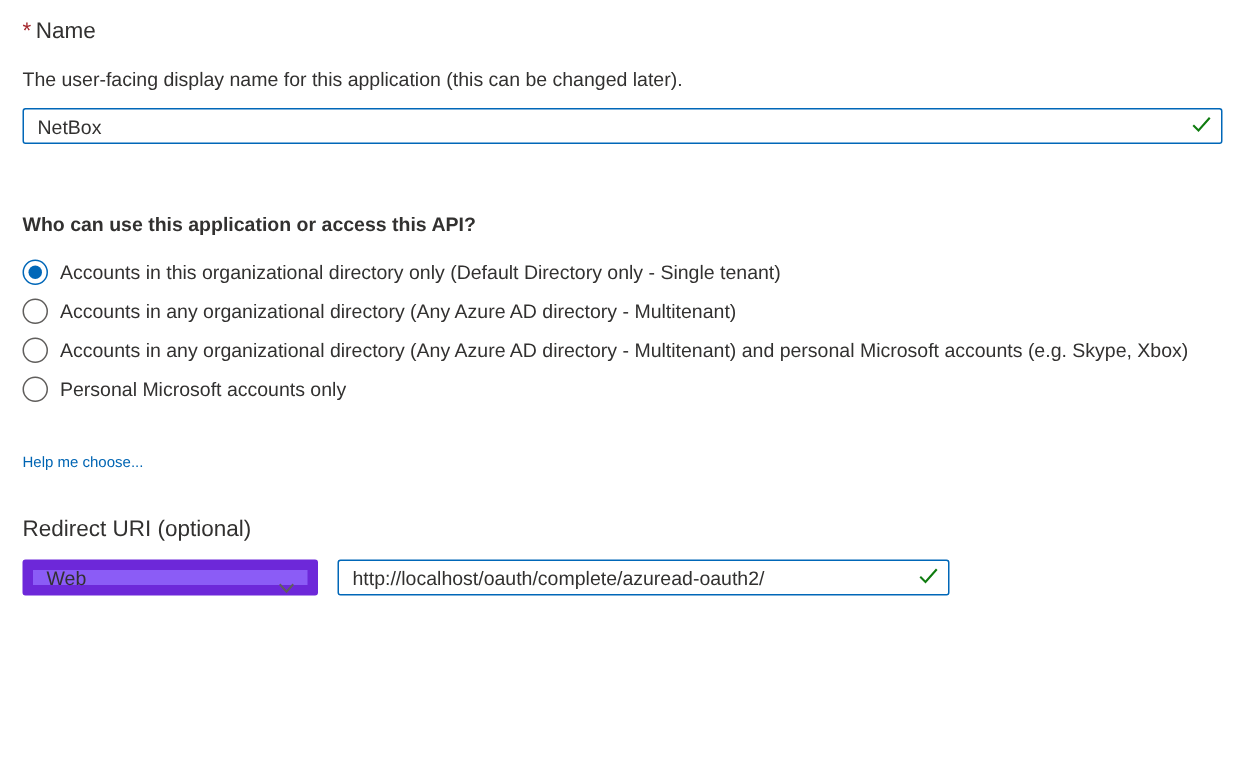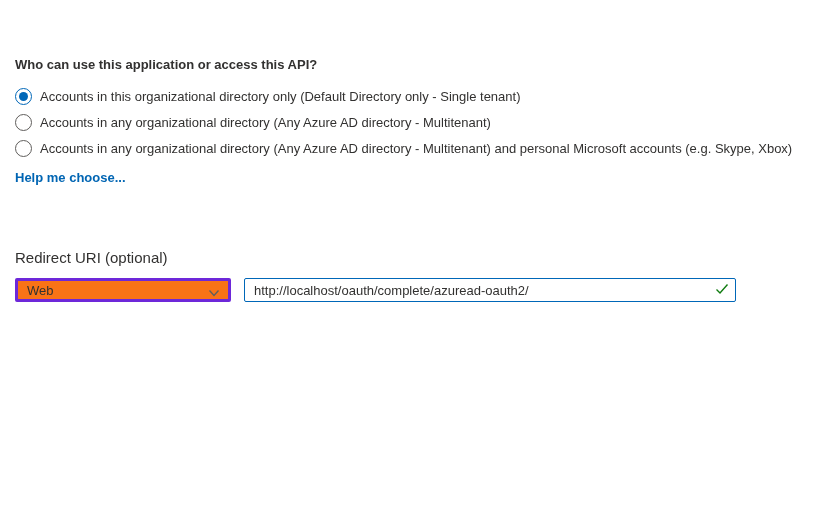--- a/index.html
+++ b/index.html
@@ -48,21 +48,21 @@
   }
   .check-icon {
     position: absolute;
     right: 7px; top: 4px;
     width: 14px; height: 14px;
     pointer-events: none;
   }
   .check-icon svg { display: block; }
 
   .section-gap-1 { margin-top: 44px; }
-  .section-gap-2 { margin-top: 62px; }
+  .section-gap-2 { margin-top: 27px; }
 
   .question { margin-top: 15px; font-weight: bold; }
 
   .radio-group { margin-top: 9px; }
   .radio-row {
     display: flex;
     align-items: center;
     height: 26px;
     cursor: pointer;
   }
@@ -85,75 +85,90 @@
     background: #0067b8;
   }
   .radio-label {
     font-size: 13px;
     color: #323130;
     white-space: nowrap;
   }
 
   .help-link {
     display: inline-block;
-    margin-top: 9px;
-    font-size: 13px;
+    margin-top: 31px;
+    font-size: 10px;
     color: #0065b3;
     text-decoration: none;
     cursor: pointer;
-    font-weight: bold;
   }
 
   .controls-row {
     display: flex;
     gap: 13px;
     margin-top: 10px;
   }
   .dropdown {
     position: relative;
-    width: 216px; height: 24px;
-    border: 3px solid #6d28d9;
+    width: 197px; height: 24px;
+    border: 7px solid #6d28d9;
     border-radius: 2px;
-    background: #f97316;
+    background: #8b5cf6;
     display: flex;
     align-items: center;
     padding: 0 28px 0 9px;
     font-size: 13px;
     color: #323130;
     cursor: pointer;
   }
   .chevron-icon {
     position: absolute;
     right: 8px; top: 6px;
     width: 12px; height: 12px;
     pointer-events: none;
   }
-  .uri-wrap { width: 492px; margin-top: 0; }
+  .uri-wrap { width: 408px; margin-top: 0; }
 </style>
 </head>
 <body>
 
 <div class="page">
 
+  <section>
+    <h2 class="heading"><span class="required">*</span><span>Name</span></h2>
+    <p class="desc">The user-facing display name for this application (this can be changed later).</p>
+    <div class="input-wrap full">
+      <input type="text" class="text-input" value="NetBox" style="">
+      <span class="check-icon">
+        <svg width="14" height="14" viewBox="0 0 14 14">
+            <path d="M1.5 7.5 L5 11 L12.5 2.5" fill="none" stroke="#107c10" stroke-width="1.4"></path>
+          </svg>
+      </span>
+    </div>
+  </section>
 
   <section class="section-gap-1">
     <p class="desc question">Who can use this application or access this API?</p>
 
     <div class="radio-group">
       <label class="radio-row">
         <span class="radio selected"></span>
         <span class="radio-label">Accounts in this organizational directory only (Default Directory only - Single tenant)</span>
       </label>
       <label class="radio-row">
         <span class="radio"></span>
         <span class="radio-label">Accounts in any organizational directory (Any Azure AD directory - Multitenant)</span>
       </label>
       <label class="radio-row">
         <span class="radio"></span>
         <span class="radio-label">Accounts in any organizational directory (Any Azure AD directory - Multitenant) and personal Microsoft accounts (e.g. Skype, Xbox)</span>
+      </label>
+      <label class="radio-row">
+        <span class="radio"></span>
+        <span class="radio-label">Personal Microsoft accounts only</span>
       </label>
     </div>
 
     <a class="help-link">Help me choose...</a>
   </section>
 
   <section class="section-gap-2">
     <h2 class="heading">Redirect URI (optional)</h2>
 
     <div class="controls-row">

